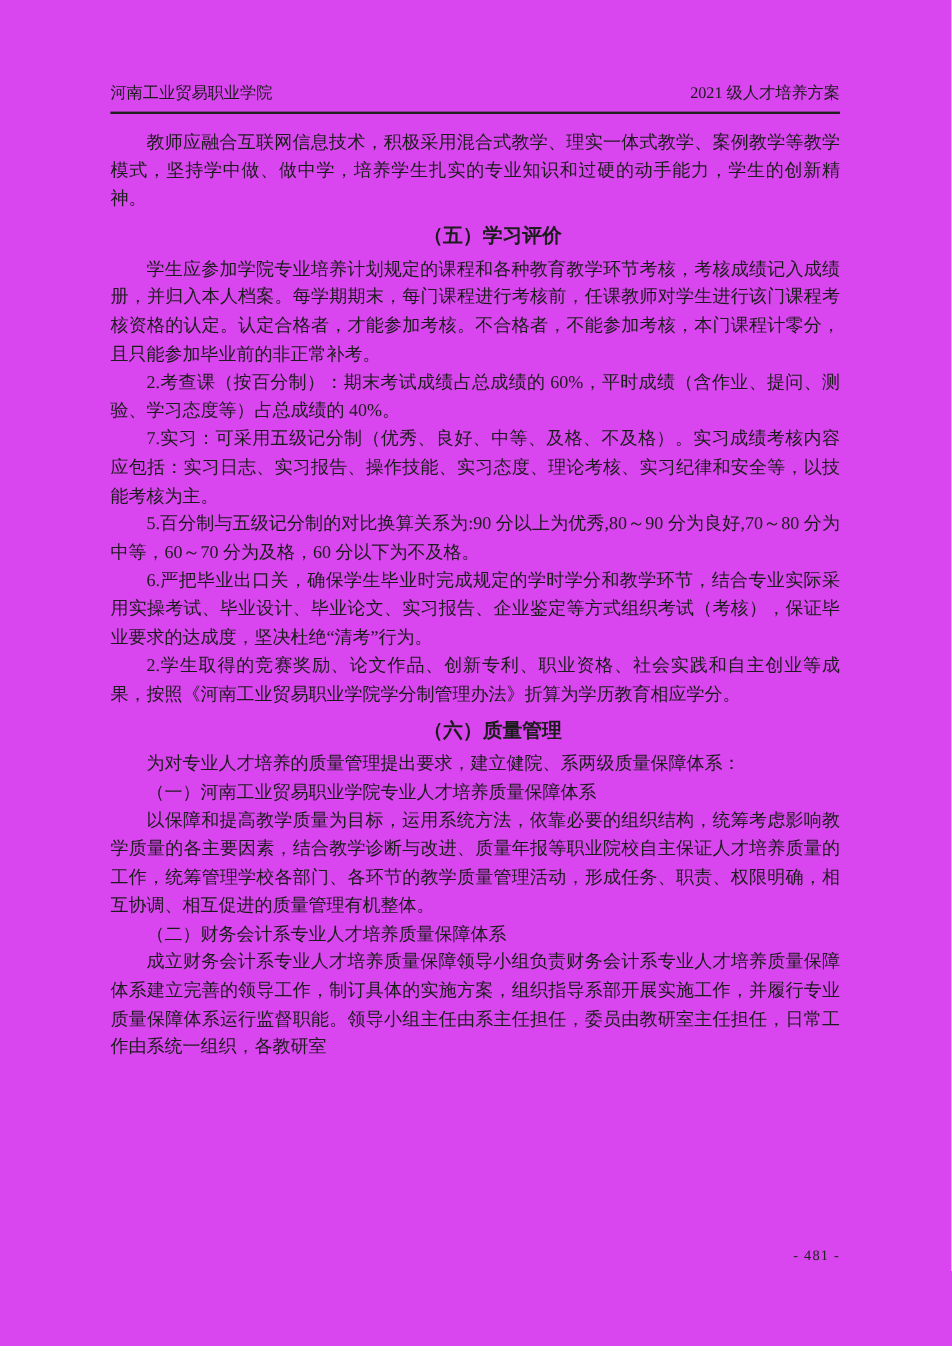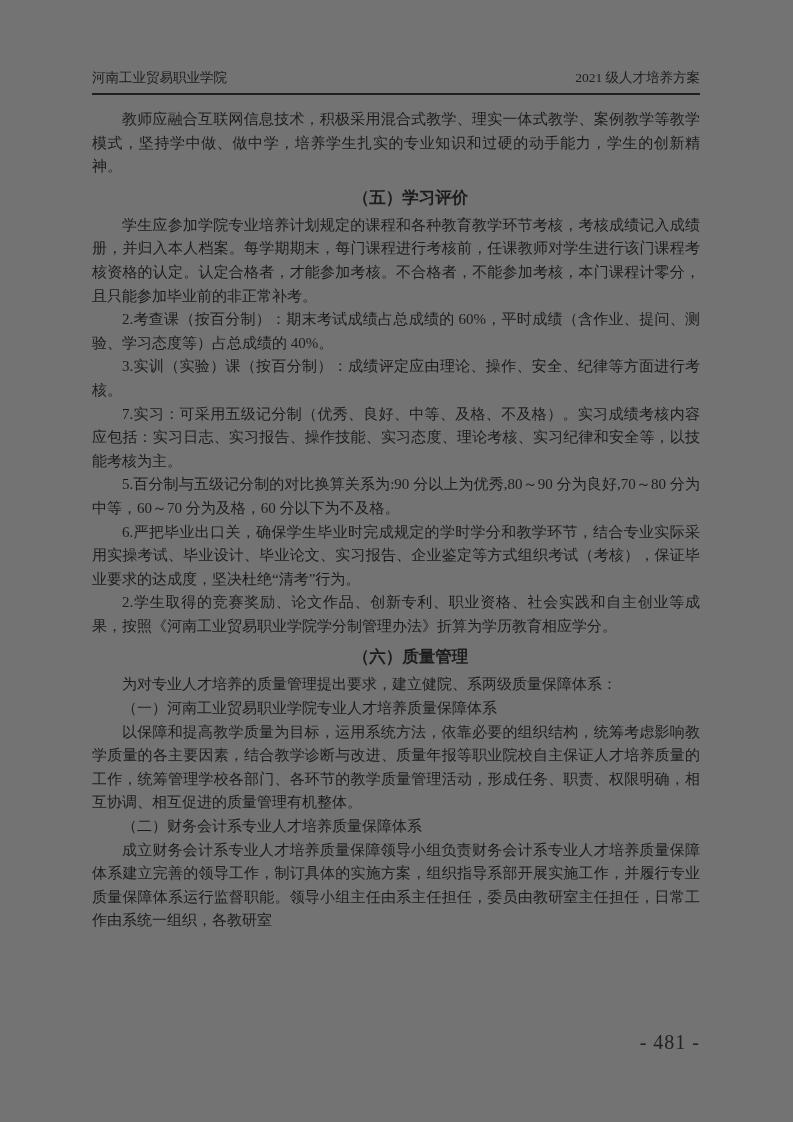--- a/index.html
+++ b/index.html
@@ -2,21 +2,21 @@
 <html><head>
 <meta charset="utf-8">
 <style>
   * { box-sizing: border-box; }
   html, body { margin: 0; padding: 0; background: #ffffff; }
   .page {
     position: relative;
     width: 793px;
     height: 1122px;
     margin: 0 auto;
-    background: #737373;
+    background: #d946ef;
     color: #1c1c1c;
     font-family: "Liberation Serif", serif;
     padding: 70px 93px 0 92px;
     overflow: hidden;
   }
   .header {
     display: flex;
     justify-content: space-between;
     align-items: flex-end;
     font-size: 13.5px;
@@ -40,42 +40,41 @@
     font-size: 16.5px;
     line-height: 24px;
     margin: 6px 0 5px 0;
     text-indent: 1.75em;
     text-align: center;
   }
   .footer {
     position: absolute;
     right: 93px;
     bottom: 68px;
-    font-size: 20px;
+    font-size: 12px;
     letter-spacing: 1px;
     color: #222;
     font-family: "Liberation Serif", serif;
   }
 </style>
 </head>
 <body>
 
 <div class="page">
 
   <div class="header">
     <span>河南工业贸易职业学院</span>
     <span>2021 级人才培养方案</span>
   </div>
 
   <div class="doc-body">
     <p class="para">教师应融合互联网信息技术，积极采用混合式教学、理实一体式教学、案例教学等教学模式，坚持学中做、做中学，培养学生扎实的专业知识和过硬的动手能力，学生的创新精神。</p>
     <h3 class="heading">（五）学习评价</h3>
     <p class="para">学生应参加学院专业培养计划规定的课程和各种教育教学环节考核，考核成绩记入成绩册，并归入本人档案。每学期期末，每门课程进行考核前，任课教师对学生进行该门课程考核资格的认定。认定合格者，才能参加考核。不合格者，不能参加考核，本门课程计零分，且只能参加毕业前的非正常补考。</p>
     <p class="para">2.考查课（按百分制）：期末考试成绩占总成绩的 60%，平时成绩（含作业、提问、测验、学习态度等）占总成绩的 40%。</p>
-    <p class="para">3.实训（实验）课（按百分制）：成绩评定应由理论、操作、安全、纪律等方面进行考核。</p>
     <p class="para">7.实习：可采用五级记分制（优秀、良好、中等、及格、不及格）。实习成绩考核内容应包括：实习日志、实习报告、操作技能、实习态度、理论考核、实习纪律和安全等，以技能考核为主。</p>
     <p class="para">5.百分制与五级记分制的对比换算关系为:90 分以上为优秀,80～90 分为良好,70～80 分为中等，60～70 分为及格，60 分以下为不及格。</p>
     <p class="para">6.严把毕业出口关，确保学生毕业时完成规定的学时学分和教学环节，结合专业实际采用实操考试、毕业设计、毕业论文、实习报告、企业鉴定等方式组织考试（考核），保证毕业要求的达成度，坚决杜绝“清考”行为。</p>
     <p class="para">2.学生取得的竞赛奖励、论文作品、创新专利、职业资格、社会实践和自主创业等成果，按照《河南工业贸易职业学院学分制管理办法》折算为学历教育相应学分。</p>
     <h3 class="heading">（六）质量管理</h3>
     <p class="para">为对专业人才培养的质量管理提出要求，建立健院、系两级质量保障体系：</p>
     <p class="para">（一）河南工业贸易职业学院专业人才培养质量保障体系</p>
     <p class="para">以保障和提高教学质量为目标，运用系统方法，依靠必要的组织结构，统筹考虑影响教学质量的各主要因素，结合教学诊断与改进、质量年报等职业院校自主保证人才培养质量的工作，统筹管理学校各部门、各环节的教学质量管理活动，形成任务、职责、权限明确，相互协调、相互促进的质量管理有机整体。</p>
     <p class="para">（二）财务会计系专业人才培养质量保障体系</p>
     <p class="para">成立财务会计系专业人才培养质量保障领导小组负责财务会计系专业人才培养质量保障体系建立完善的领导工作，制订具体的实施方案，组织指导系部开展实施工作，并履行专业质量保障体系运行监督职能。领导小组主任由系主任担任，委员由教研室主任担任，日常工作由系统一组织，各教研室</p>

